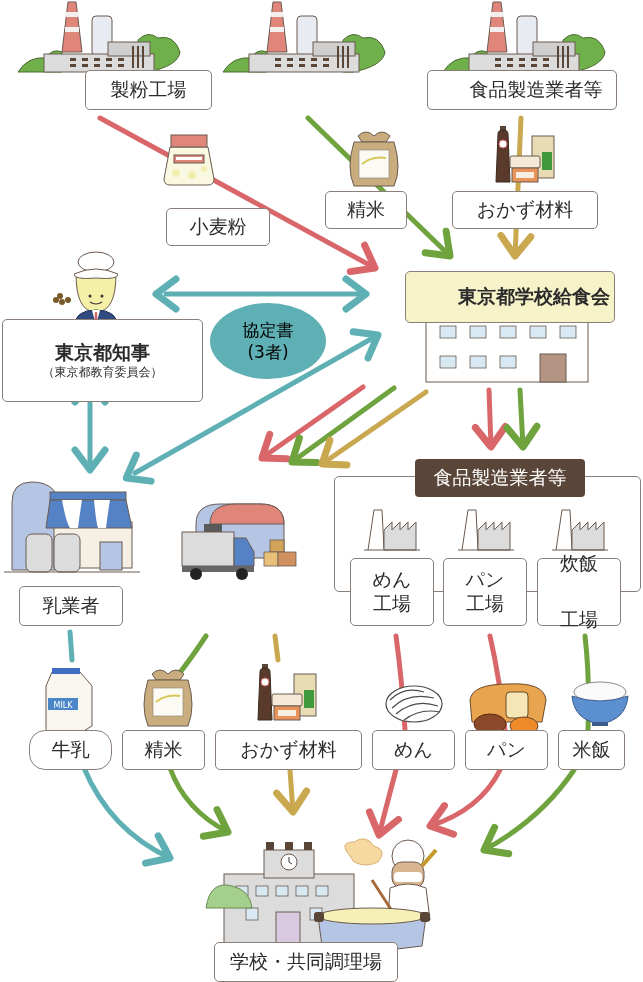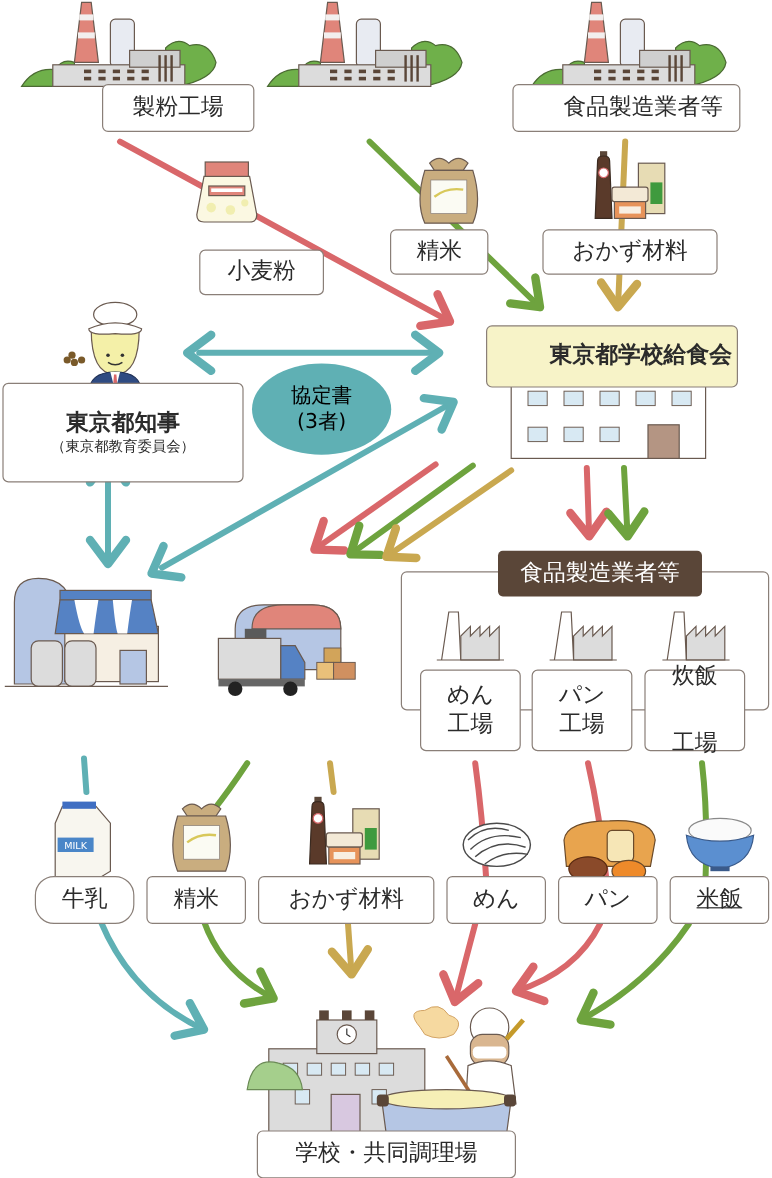--- a/index.html
+++ b/index.html
@@ -366,37 +366,40 @@
 </div>
 <div class="box two" style="left:443px;top:558px;width:84px;height:68px;">
   <span>パン</span>
   <span>工場</span>
 </div>
 <div class="box two" style="left:537px;top:558px;width:84px;height:68px;gap:32px;">
   <span>炊飯</span>
   <span>工場</span>
 </div>
 
+<div class="box" style="left:19px;top:586px;width:104px;height:40px;">
+  <span>乳業者</span>
+</div>
 
 <div class="box" style="left:29px;top:730px;width:83px;height:40px;border-radius:16px;">
   <span>牛乳</span>
 </div>
 <div class="box" style="left:122px;top:730px;width:83px;height:40px;">
   <span>精米</span>
 </div>
 <div class="box" style="left:215px;top:730px;width:147px;height:40px;">
   <span>おかず材料</span>
 </div>
 <div class="box" style="left:372px;top:730px;width:83px;height:40px;">
   <span>めん</span>
 </div>
 <div class="box" style="left:465px;top:730px;width:83px;height:40px;">
   <span>パン</span>
 </div>
-<div class="box" style="left:558px;top:730px;width:83px;height:40px;text-decoration:underline;">
+<div class="box" style="left:558px;top:730px;width:67px;height:40px;">
   <span>米飯</span>
 </div>
 
-<div class="box" style="left:214px;top:942px;width:216px;height:40px;">
+<div class="box" style="left:214px;top:942px;width:184px;height:40px;">
   <span>学校・共同調理場</span>
 </div>
 
 </div>
 
 </body></html>

